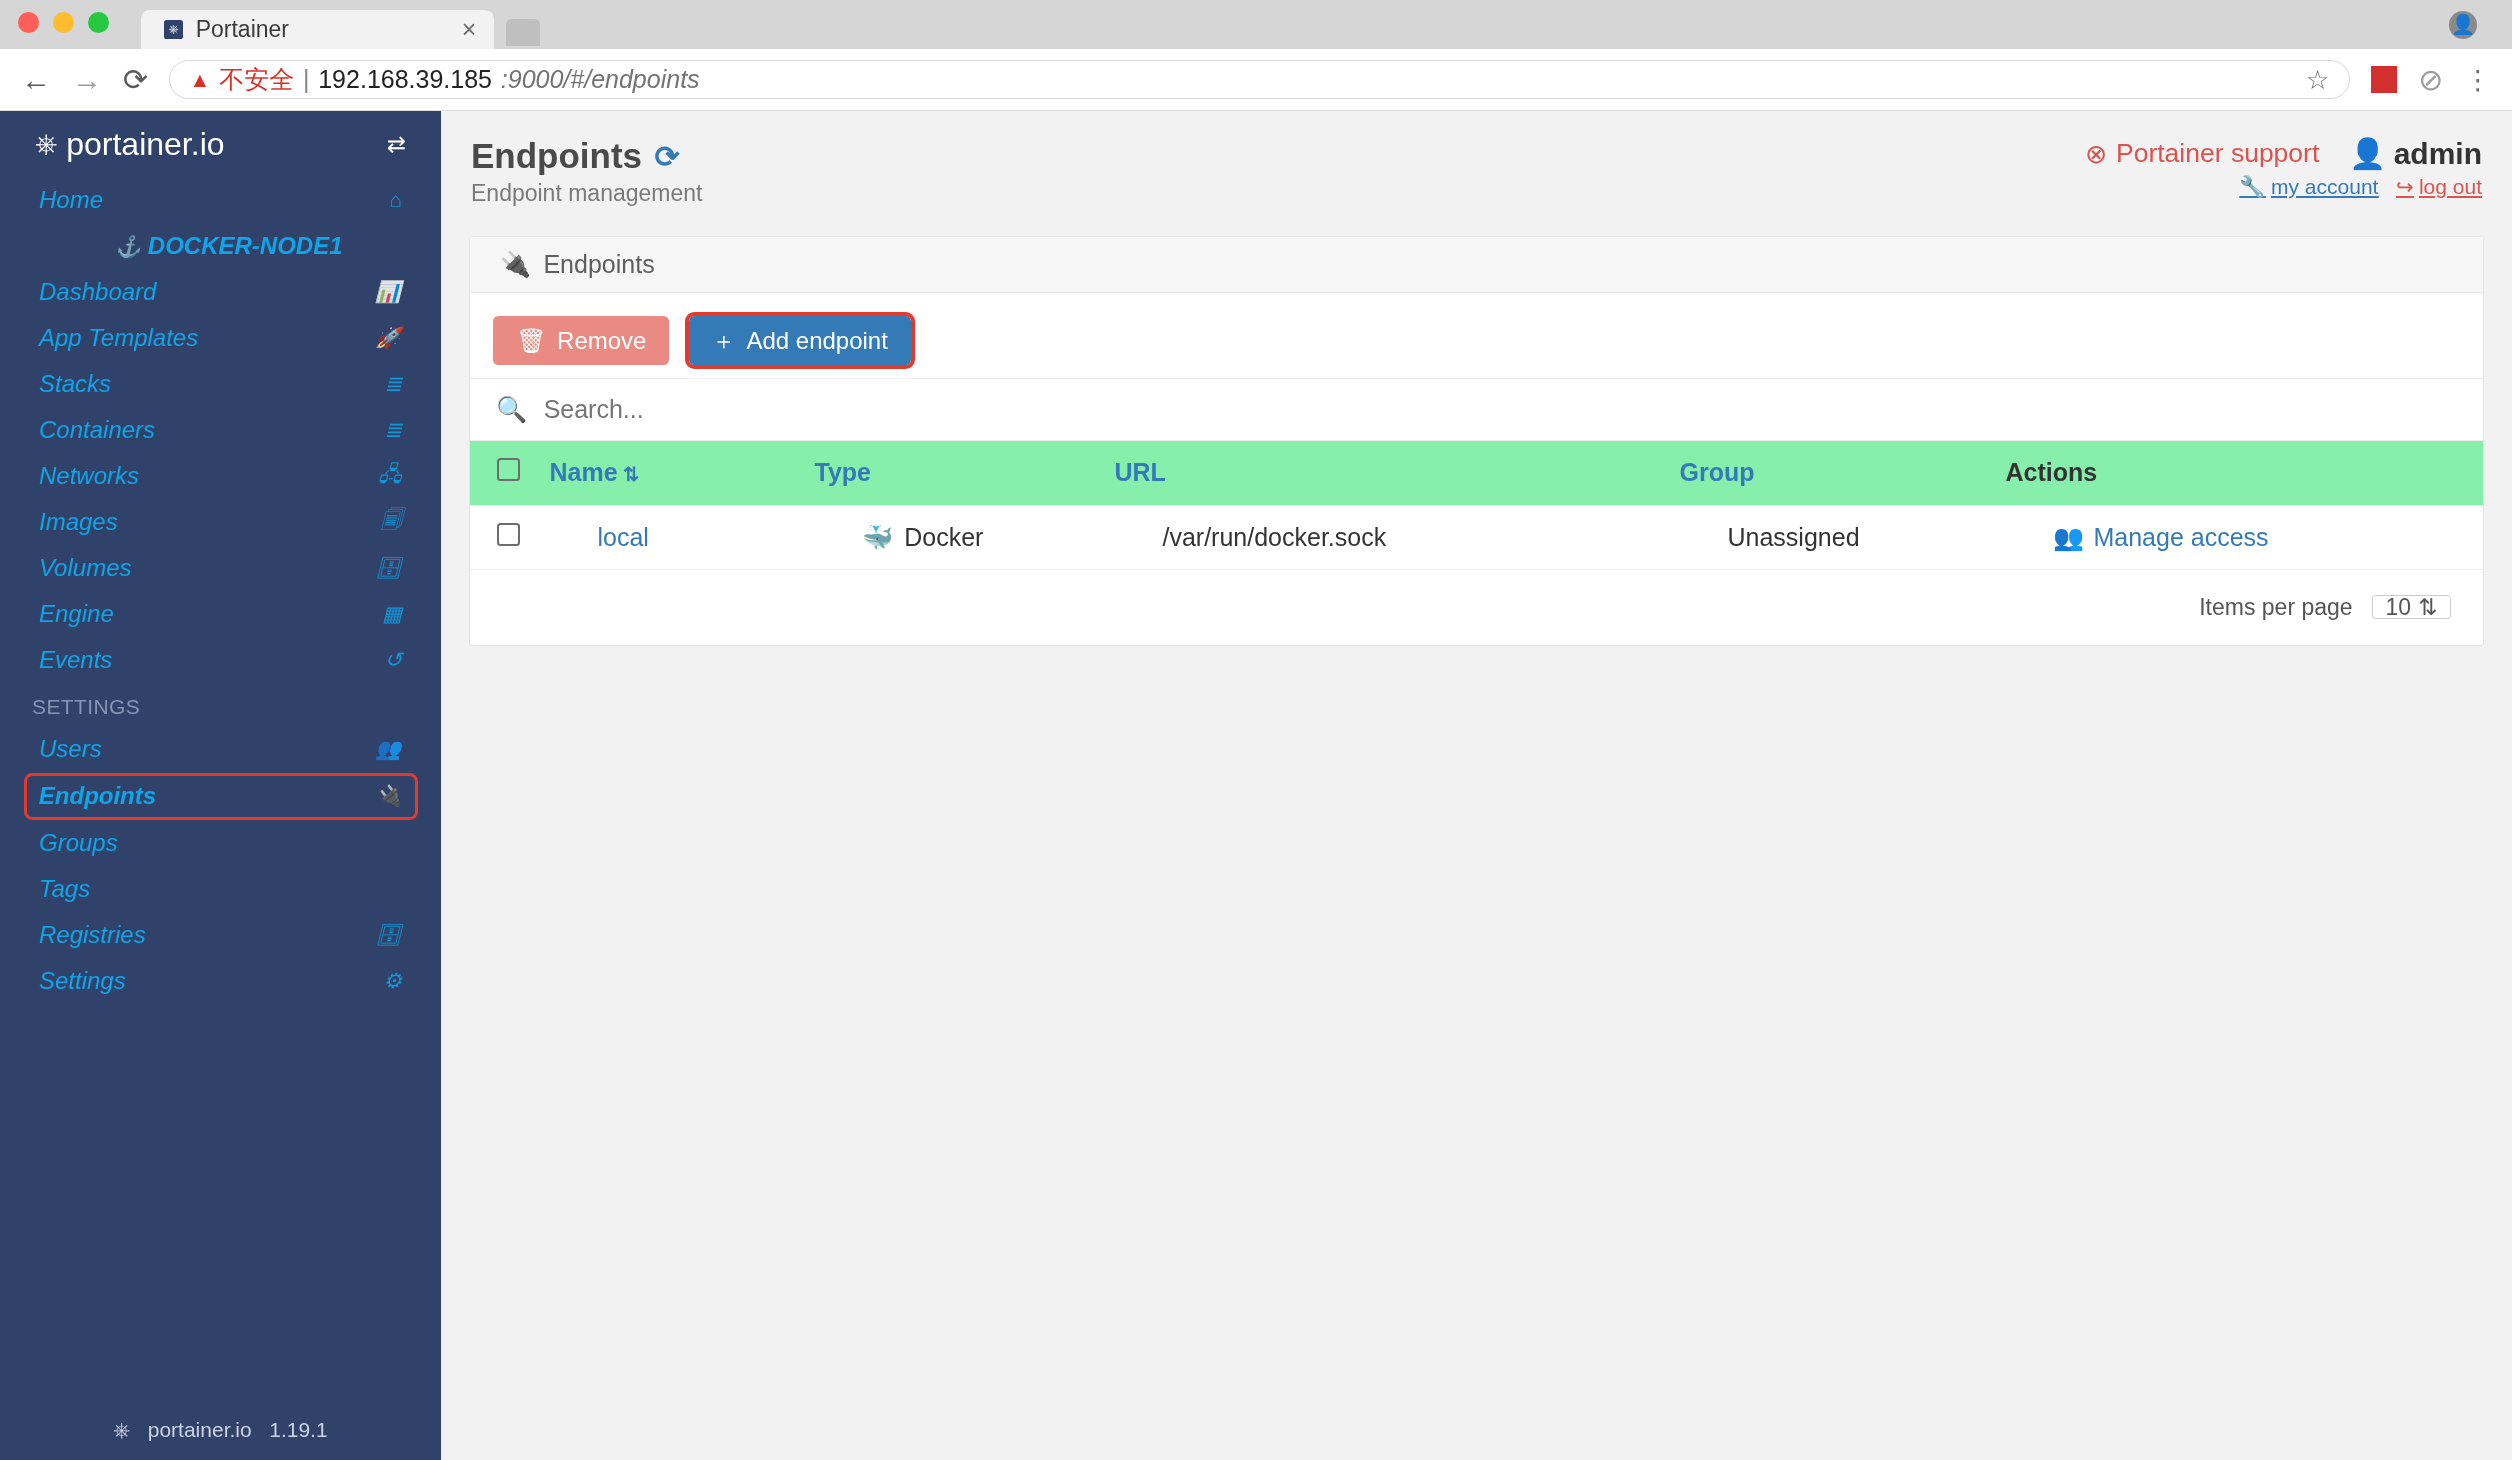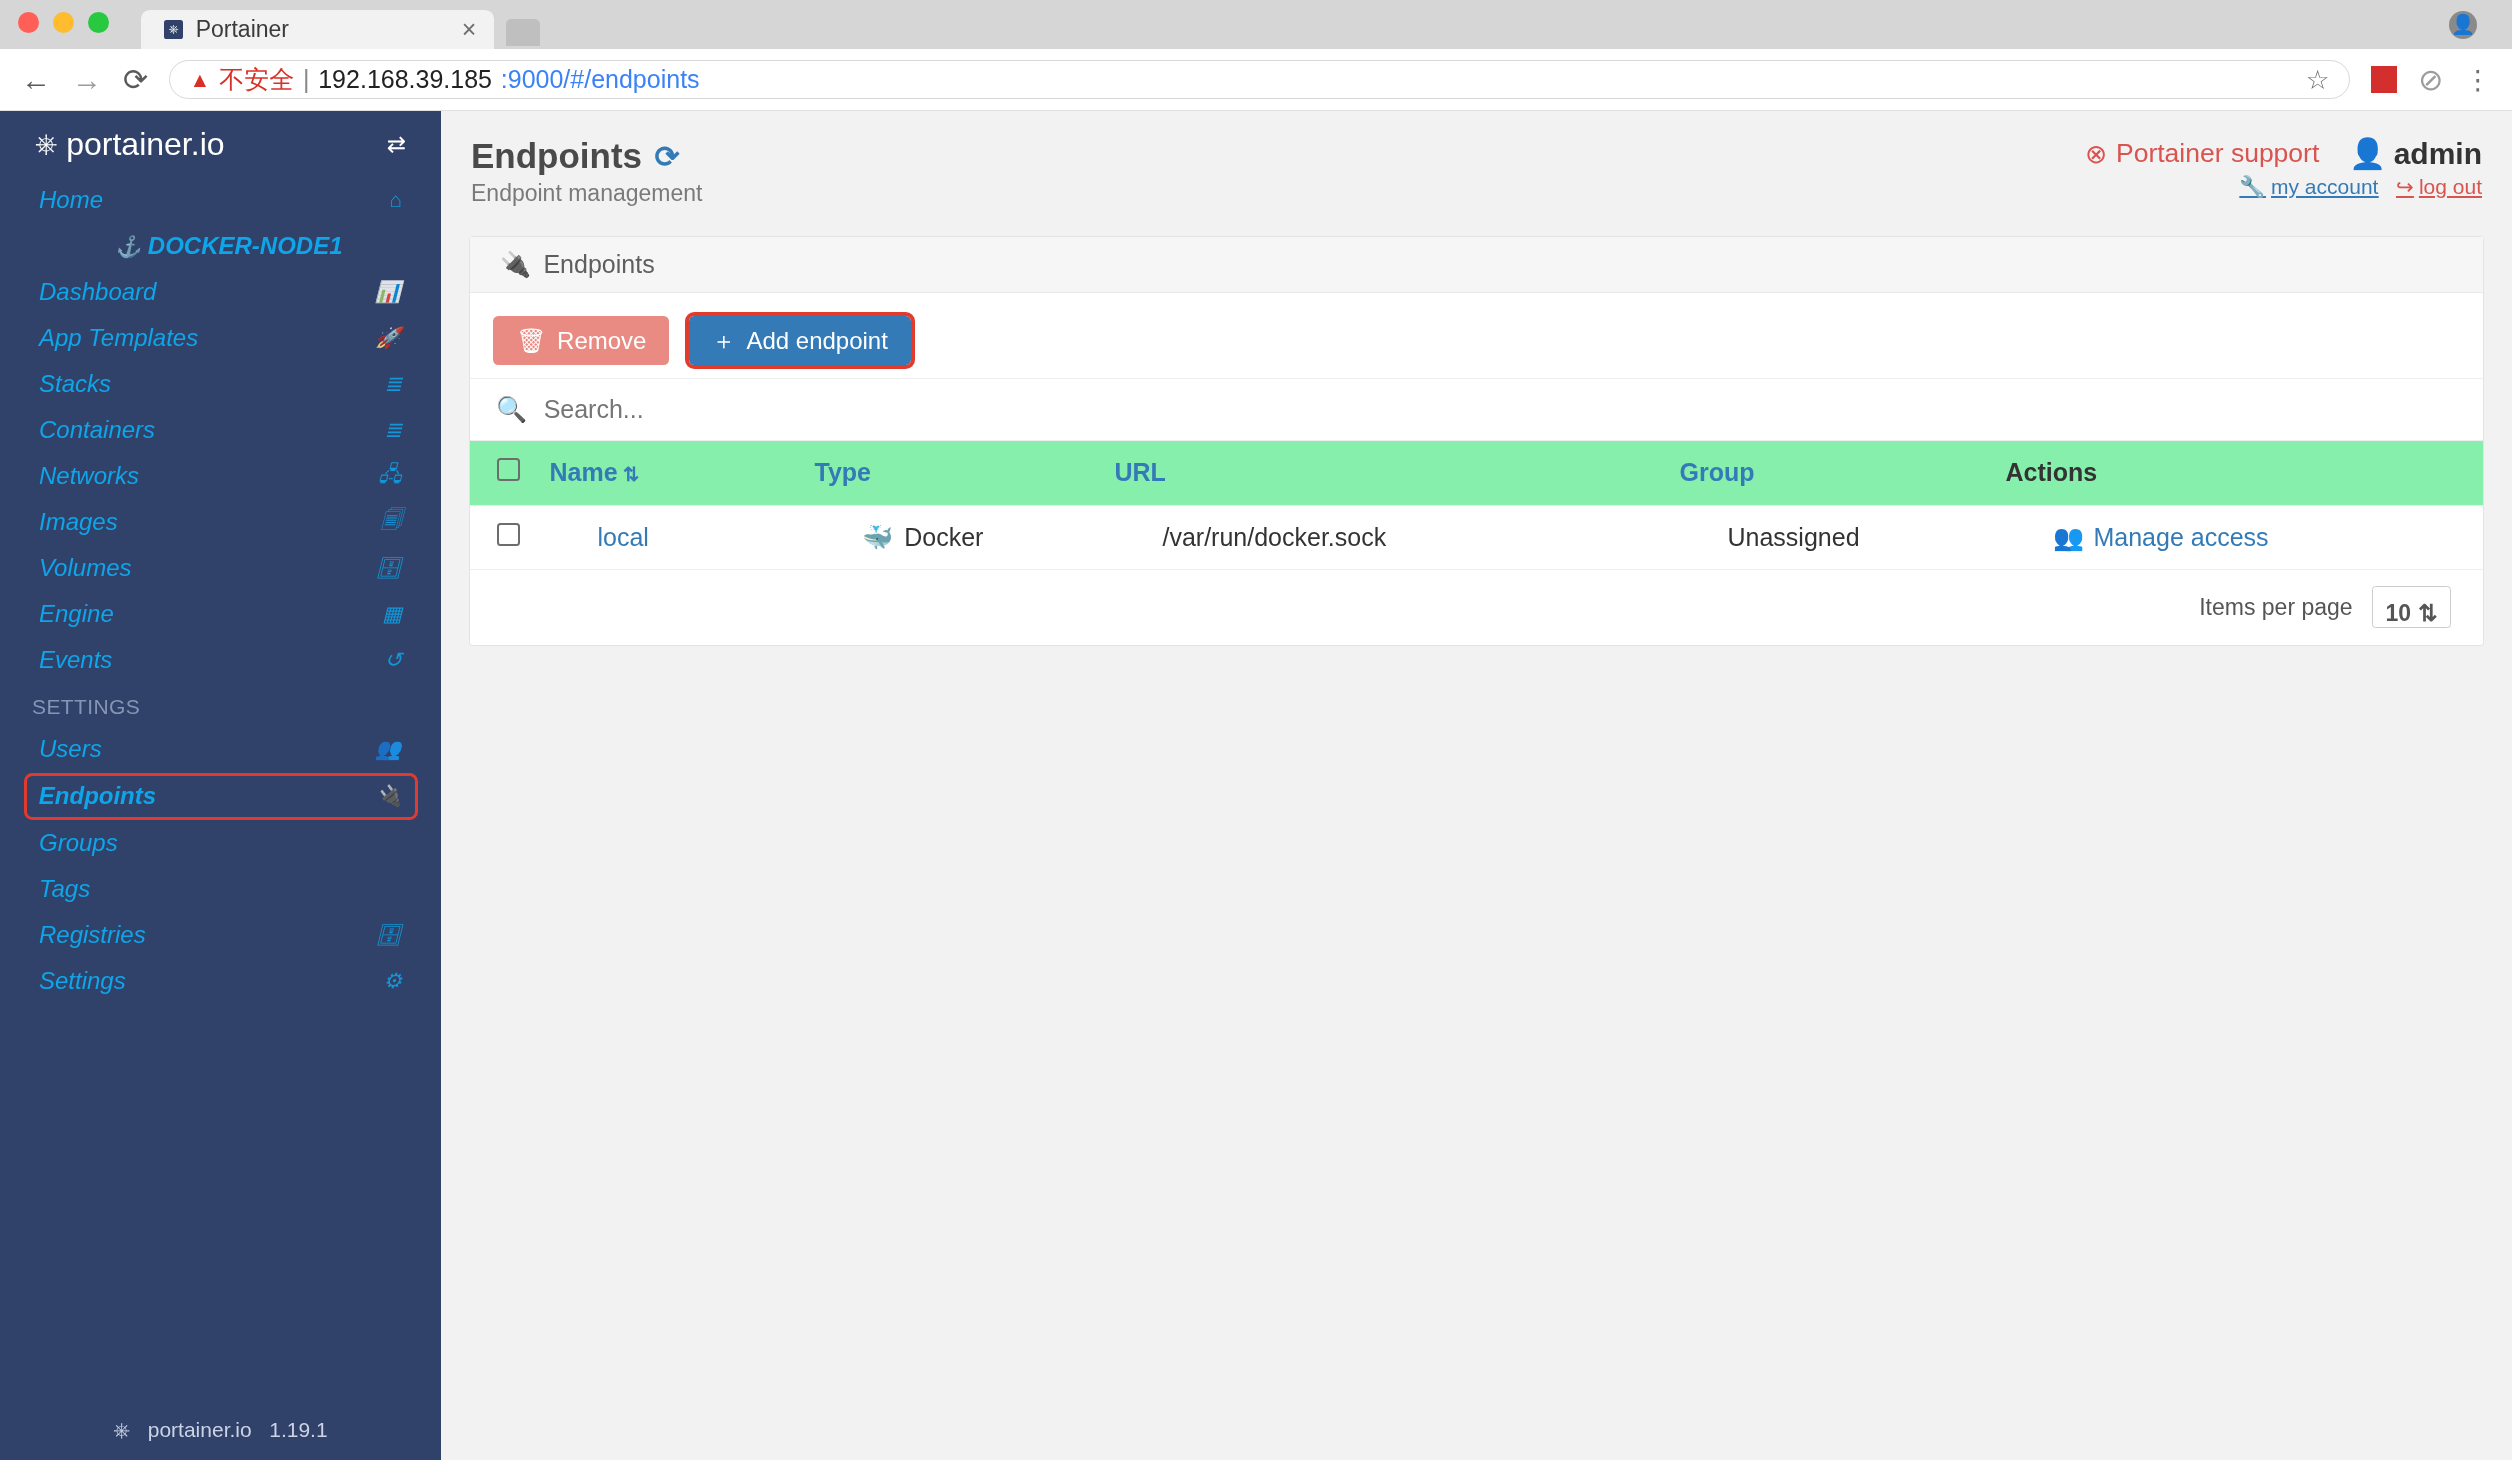--- a/index.html
+++ b/index.html
@@ -21,21 +21,21 @@
 .profile{position:absolute;right:35px;top:10.6px;width:28px;height:28px;border-radius:50%;background:#8a8a8a;color:#fff;display:flex;align-items:center;justify-content:center;font-size:19.4px;}
 
 
 .urlbar{height:62px;background:#fff;border-bottom:1.8px solid #e0e0e0;display:flex;align-items:center;padding:0 21px;gap:21px;}
 .navbtn{font-size:30px;color:#9c9c9c;}
 .navbtn.en{color:#5a5a5a;}
 .omni{flex:1;height:39px;border:1.8px solid #d8d8d8;border-radius:35px;display:flex;align-items:center;padding:0 19.4px;gap:8.8px;font-size:25px;}
 .omni .warn{color:#d93025;font-size:21px;}
 .omni .secure{color:#d93025;}
 .omni .ip{color:#222;}
-.omni .path{color:#3b82f6;}
+.omni .path{color:#737373;font-style:italic;}
 .star{margin-left:auto;font-size:26.5px;color:#6f6f6f;}
 .ext{width:26.5px;height:26.5px;}
 .ext.red{background:#d32f2f;}
 .dots{font-size:26.5px;color:#6f6f6f;}
 
 
 .app{flex:1;display:flex;min-height:0;}
 
 
 .sb{width:441px;background:#30426a;color:#fff;display:flex;flex-direction:column;}
@@ -80,21 +80,21 @@
 .c-chk{width:53px;}
 .c-name{width:265px;}
 .c-type{width:300px;display:flex;align-items:center;gap:10.6px;}
 .c-url{width:565px;}
 .c-grp{width:326px;}
 .c-act{flex:1;color:#337ab7;display:flex;align-items:center;gap:8.8px;}
 .tbl-head .c-act{color:#333;}
 .chkbox{width:23px;height:23px;border:2.6px solid #6d6d6d;border-radius:3.5px;display:inline-block;}
 .sorter{font-size:19.4px;color:#337ab7;margin-left:5.3px;}
 .w-foot{height:76px;display:flex;align-items:center;justify-content:flex-end;padding:16px 32px;gap:19.4px;border-top:1.8px solid #eee;font-size:23px;color:#555;}
-.sel{width:79px;height:42px;border:1.8px solid #ccc;border-radius:3.5px;display:flex;align-items:flex-end;justify-content:center;gap:7px;font-weight:bold;}
+.sel{width:79px;height:24px;border:1.8px solid #ccc;border-radius:3.5px;display:flex;align-items:center;justify-content:center;gap:7px;}
 .tbl-row .c-name{color:#337ab7;margin-left:48px;}
 </style>
 </head>
 <body>
 
 <div class="chrome-frm">
 
   <div class="tabbar">
     <div class="traffic">
       <div class="tl r"></div>

